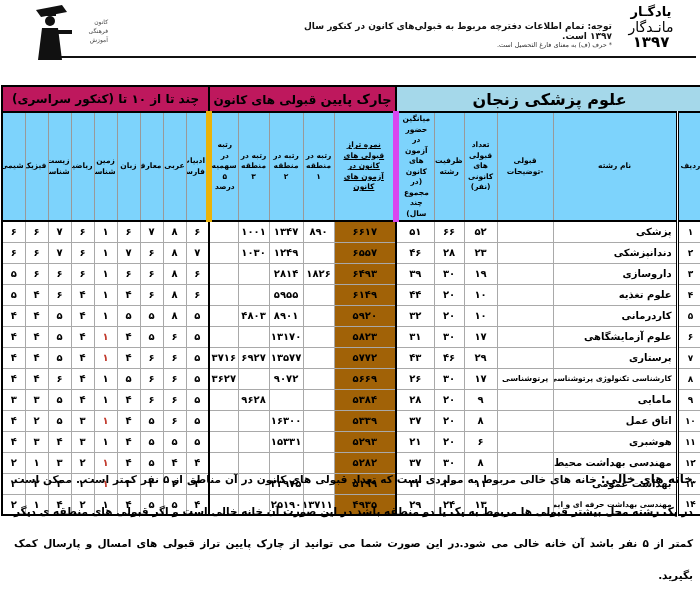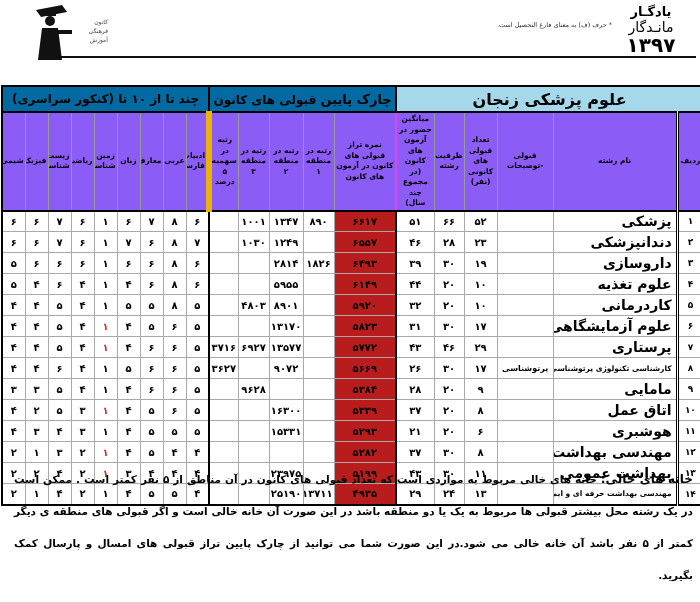--- a/index.html
+++ b/index.html
@@ -7,44 +7,44 @@
   .page { position:relative; width:700px; height:602px; background:#fff; overflow:hidden; }
 
   
   .header { position:absolute; top:0; left:16px; right:0; height:82px; }
   .logo { position:absolute; left:14px; top:3px; width:96px; height:58px; }
   .logo svg { position:absolute; left:0; top:0; }
   .logo-text { position:absolute; left:44px; top:14px; width:34px; font-size:6px; color:#444; direction:rtl; text-align:right; line-height:1.5; }
   .brand { position:absolute; right:10px; top:4px; width:78px; text-align:center; direction:rtl; }
   .brand .b1 { font-size:13px; font-weight:bold; letter-spacing:1px; }
   .brand .b2 { font-size:14px; font-weight:normal; letter-spacing:1px; }
-  .brand .b3 { font-size:20px; font-weight:bold; line-height:1.05; }
+  .brand .b3 { font-size:15px; font-weight:bold; line-height:1.05; }
   .header-note { position:absolute; right:88px; top:21px; width:330px; direction:rtl; text-align:right; }
   .hn1 { font-size:9px; font-weight:bold; color:#111; }
   .hn2 { font-size:6.5px; color:#333; margin-top:0; padding-left:40px; }
   .header-rule { position:absolute; top:56px; left:38px; right:4px; height:2px; background:#111; }
 
   
   .table-wrap { position:absolute; top:85px; left:1px; }
   table { width:698px; table-layout:fixed; border-collapse:collapse; direction:rtl; border:2px solid #000; }
   th, td { border:1px solid #999; overflow:hidden; }
   .sec-row th { border:2px solid #000; height:26px; }
   .sec-blue  { background:#a5d8ea; font-size:16px; font-weight:bold; }
-  .sec-yellow{ background:#0369a1; font-size:12px; font-weight:bold; }
+  .sec-yellow{ background:#be185d; font-size:12px; font-weight:bold; }
   .sec-yellow .strong { font-size:13px; font-weight:bold; }
-  .colhead th { background:#8b5cf6; font-size:7.5px; font-weight:bold; line-height:1.4; height:48px; padding:1px; border-bottom:2px solid #000; vertical-align:middle; }
+  .colhead th { background:#7dd3fc; font-size:7.5px; font-weight:bold; line-height:1.4; height:48px; padding:1px; border-bottom:2px solid #000; vertical-align:middle; }
   tbody tr { height:21px; }
   tbody td { font-size:10px; font-weight:bold; text-align:center; vertical-align:middle; border-color:#a9a9a9; padding:0 1px; }
   td.c-no { border-left:3px double #000; font-size:9px; }
-  td.c-name { text-align:right; padding-right:4px; font-size:14px; white-space:nowrap; }
+  td.c-name { text-align:right; padding-right:4px; font-size:10px; white-space:nowrap; }
   td.c-name.tight { font-size:7.5px; letter-spacing:-0.2px; }
   td.c-gr { font-size:8px; }
-  td.c-taraz { background:#b91c1c; border-right:2px solid #000; }
+  td.c-taraz { background:#a16207; border-right:2px solid #000; }
   td.c-sah { border-left:2px solid #000;margin-left:47px; }
-  th.h-taraz { border-right:2px solid #d946ef; }
+  th.h-taraz { border-right:6px solid #d946ef;text-decoration:underline; }
   th.h-sah { border-left:6px solid #eab308; }
   th.h-no { border-left:3px double #000; }
   td.red { color:#c23b2e; }
 
   
   .notes { position:absolute; top:462px; right:7px; left:14px; direction:rtl; }
   .note { text-align:justify; line-height:2.0; }
   .note .lead { font-size:12px; font-weight:bold; }
   .note .body { font-size:10.5px; font-weight:bold; }
   .note2 { margin-top:5px; }
@@ -66,20 +66,21 @@
         </g>
       </svg>
       <div class="logo-text">کانون فرهنگی آموزش</div>
     </div>
     <div class="brand">
       <div class="b1">یادگـار</div>
       <div class="b2">مانـدگار</div>
       <div class="b3">۱۳۹۷</div>
     </div>
     <div class="header-note">
+      <div class="hn1">توجه: تمام اطلاعات دفترچه مربوط به قبولی‌های کانون در کنکور سال ۱۳۹۷ است.</div>
       <div class="hn2">* حرف (ف) به معنای فارغ التحصیل است.</div>
     </div>
     <div class="header-rule"></div>
   </div>
 
   <div class="table-wrap">
     <table>
       <colgroup>
         <col style="width:26px">
           <col style="width:124px">

